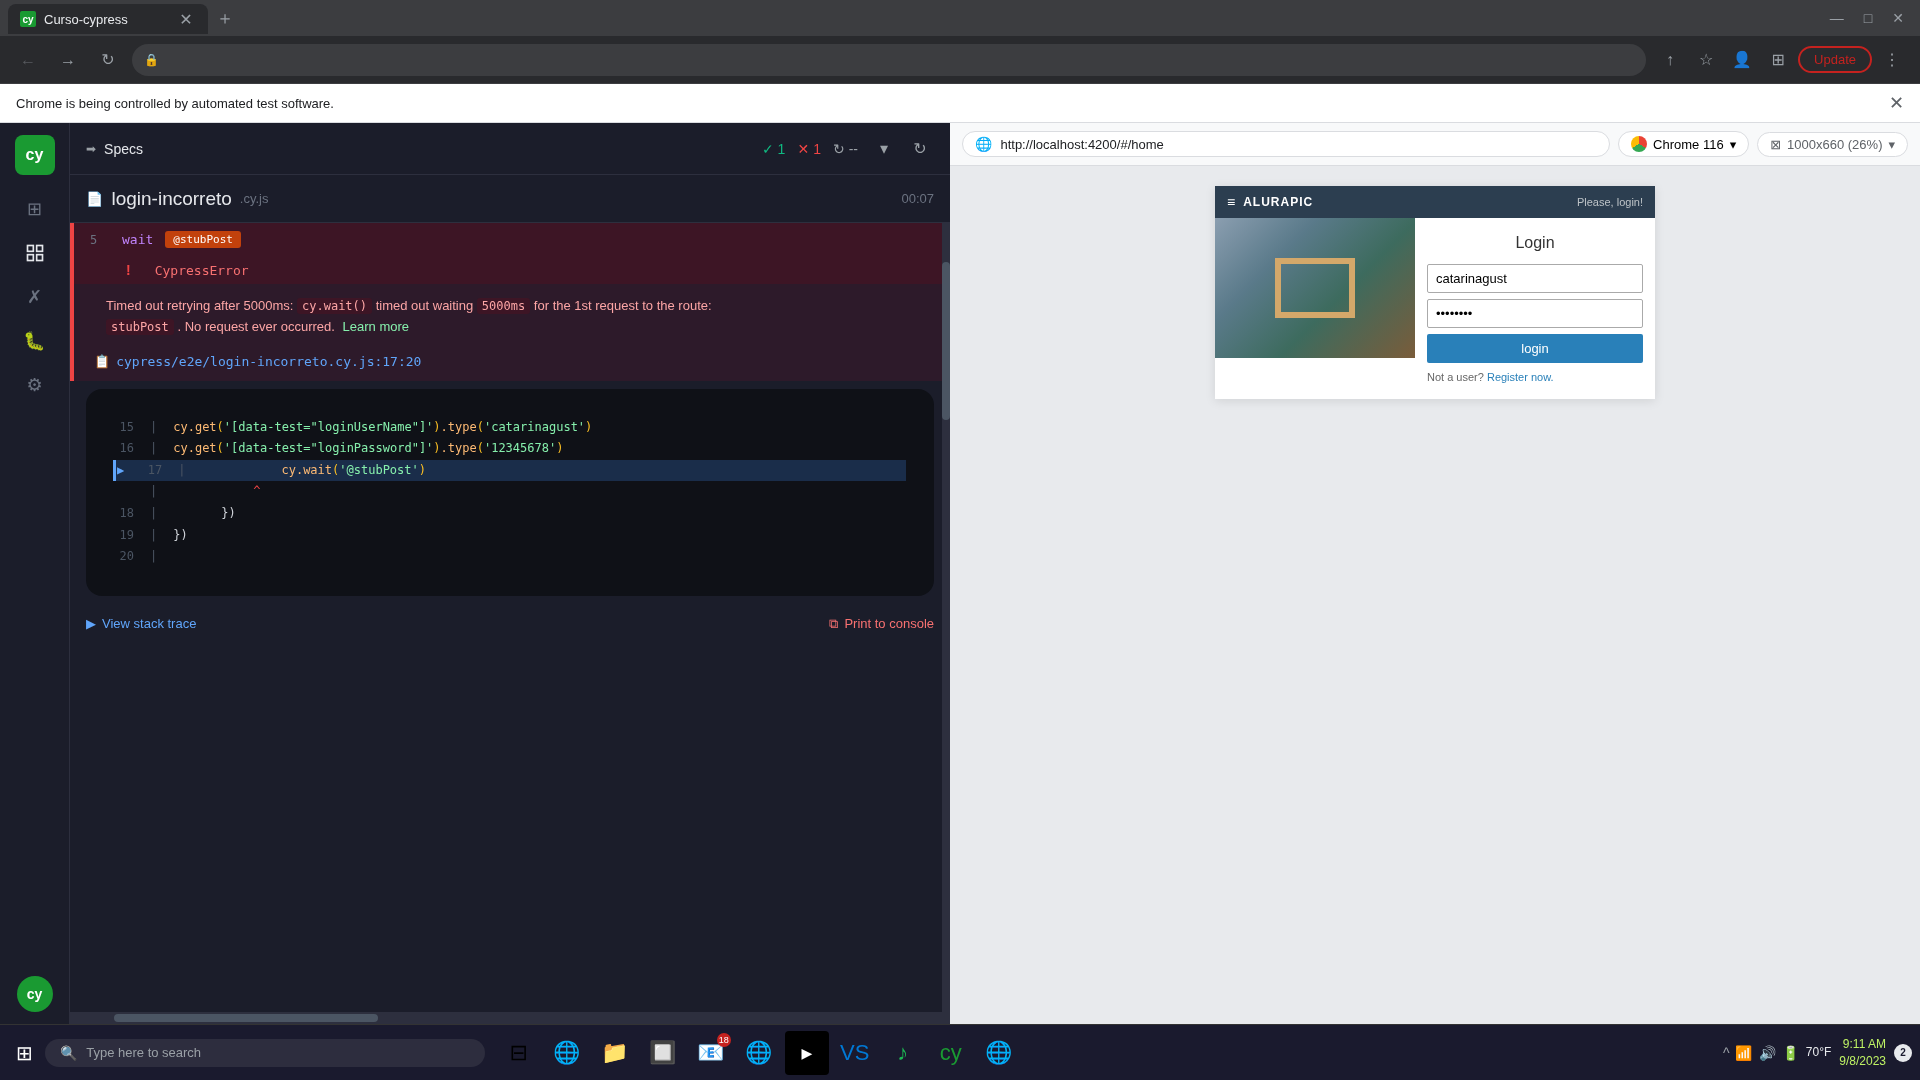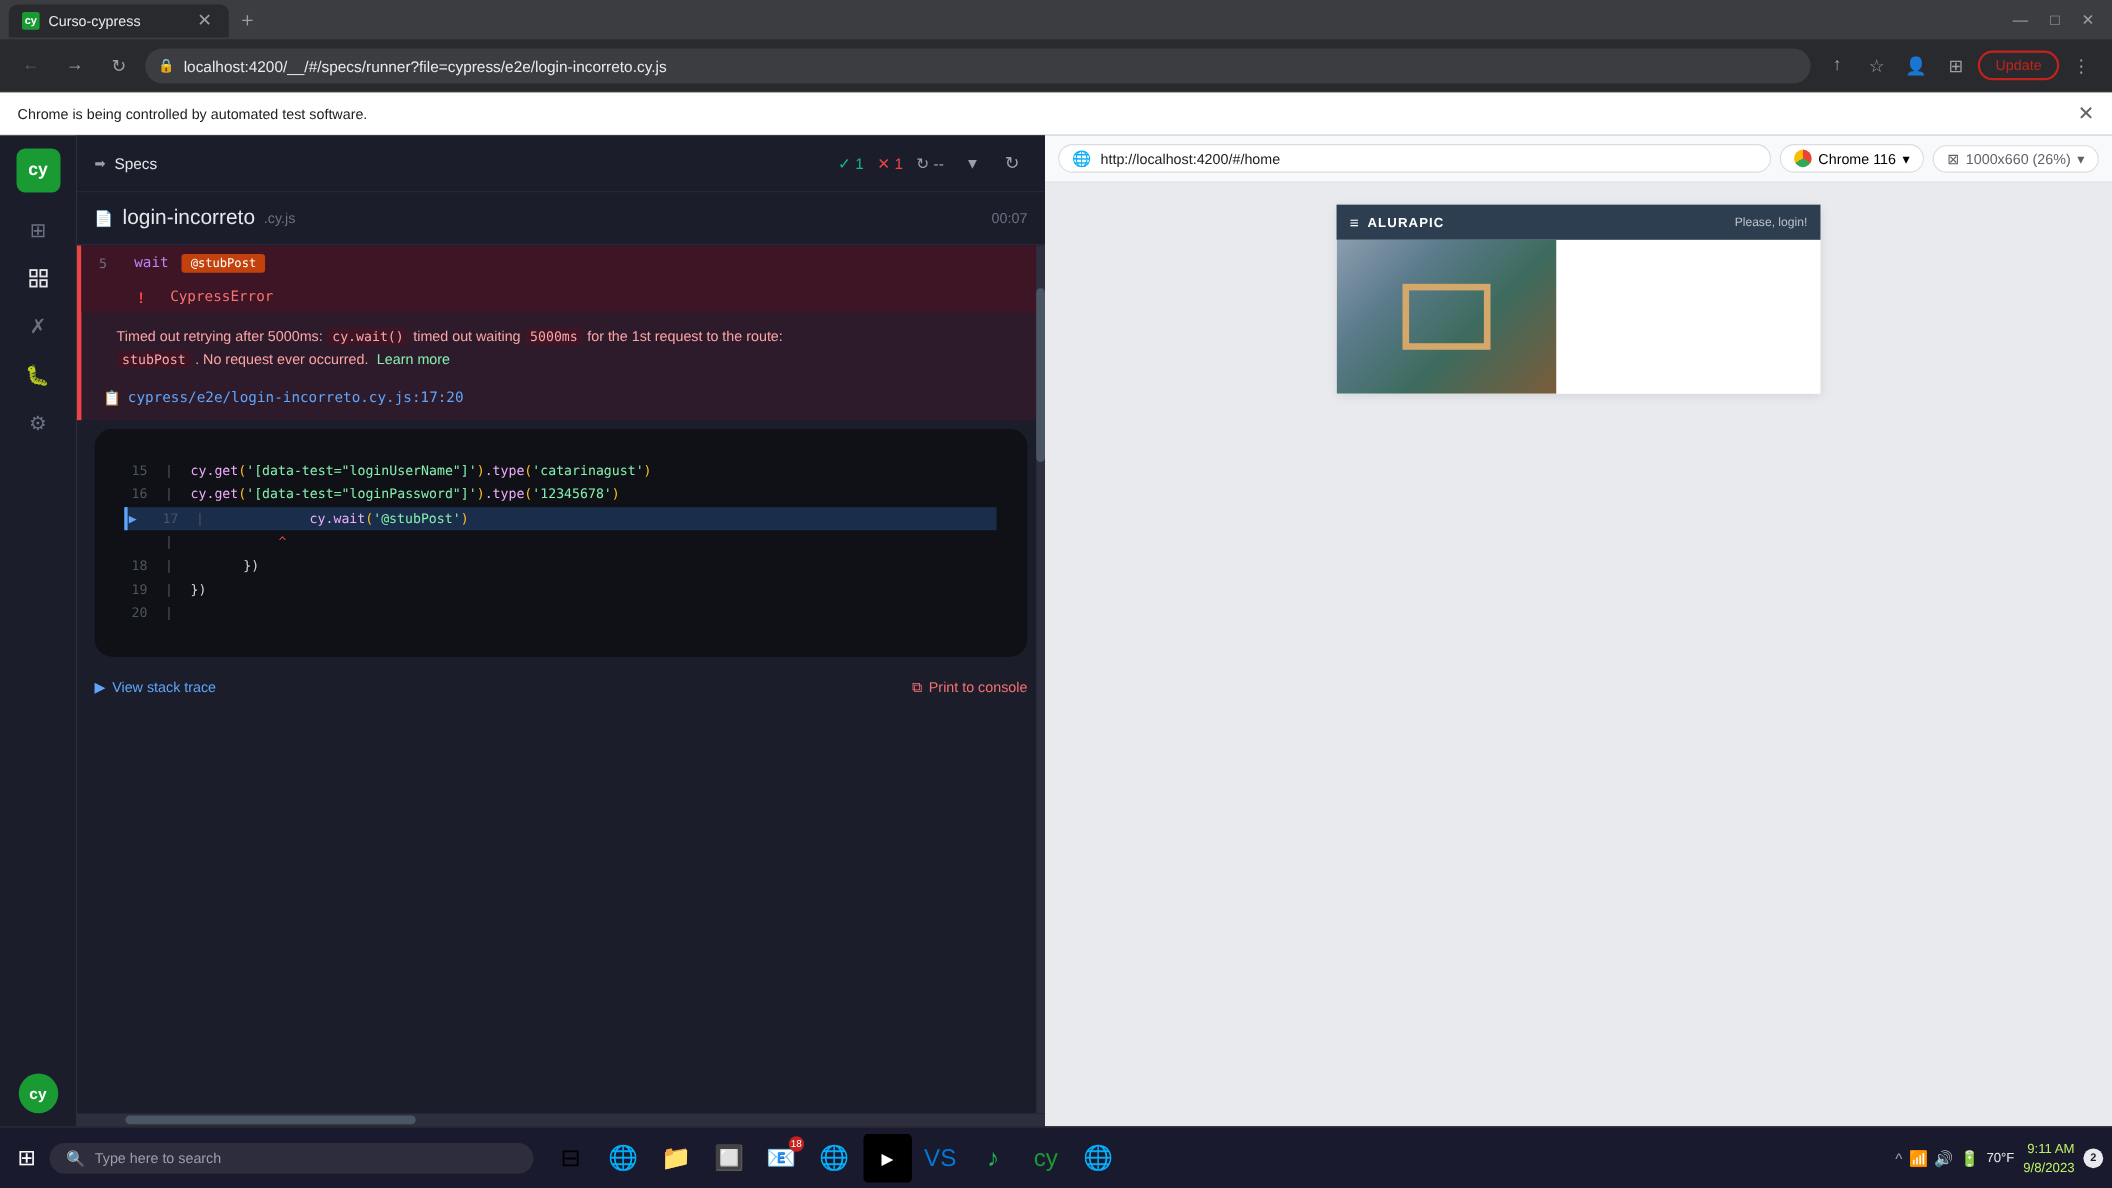--- a/index.html
+++ b/index.html
@@ -83,21 +83,21 @@
     .error-link a { color: #60a5fa; text-decoration: none; font-family: monospace; font-size: 13px; display: flex; align-items: center; gap: 6px; }
 
     
     .code-block { background: #0f1117; margin: 8px 16px; border-radius: 16px; padding: 28px; }
     .code-line { display: flex; align-items: flex-start; gap: 16px; font-family: monospace; font-size: 12px; color: #9aa0a6; line-height: 1.8; }
     .code-line.active { background: #1a2d4a; }
     .code-ln { color: #4b5563; min-width: 20px; text-align: right; }
     .code-pipe { color: #4b5563; }
     .code-text { color: #d1d5db; }
     .code-text .str { color: #86efac; }
-    .code-text .fn { color: #f0abfc; }
+    .code-text .fn { color: #fdba74; }
     .code-text .bracket { color: #fbbf24; }
     .code-caret { color: #ef4444; font-size: 12px; margin-left: 120px; }
     .code-arrow { color: #60a5fa; margin-right: 4px; }
 
     
     .error-footer { padding: 12px 16px; display: flex; align-items: center; justify-content: space-between; }
     .view-stack { color: #60a5fa; font-size: 13px; cursor: pointer; display: flex; align-items: center; gap: 6px; }
     .print-console { color: #f87171; font-size: 13px; cursor: pointer; display: flex; align-items: center; gap: 6px; border: none; background: none; }
 
     
@@ -170,21 +170,20 @@
       <div class="win-ctrl">✕</div>
     </div>
   </div>
 
   <div class="toolbar">
     <div class="nav-btn disabled">←</div>
     <div class="nav-btn">→</div>
     <div class="nav-btn">↻</div>
     <div class="url-bar">
       <span class="url-lock">🔒</span>
-      <span class="url-text">localhost:4200/__/#/specs/runner?file=cypress/e2e/login-incorreto.cy.js</span>
     </div>
     <div class="toolbar-actions">
       <div class="toolbar-icon-btn">↑</div>
       <div class="toolbar-icon-btn">☆</div>
       <div class="toolbar-icon-btn">👤</div>
       <div class="toolbar-icon-btn">⊞</div>
       <button class="update-btn">Update</button>
       <div class="toolbar-icon-btn">⋮</div>
     </div>
   </div>
@@ -380,20 +379,30 @@
           </div>
 
           <div class="login-body">
 
             <div class="login-image">
               <div class="login-image-placeholder">
                 <div class="frame-overlay"></div>
               </div>
             </div>
 
+            <div class="login-form-area">
+              <div class="login-title">Login</div>
+              <input class="login-input has-value" type="text" value="catarinagust" style="">
+              <input class="login-input has-value" type="password" value="12345678" style="">
+              <button class="login-btn">login</button>
+              <div class="login-register">
+                <span>Not a user?</span>
+                <a href="#">Register now.</a>
+              </div>
+            </div>
           </div>
         </div>
       </div>
     </div>
   </div>
 
   <div class="taskbar">
     <button class="taskbar-start">⊞</button>
     <div class="taskbar-search">
       <span class="taskbar-search-icon">🔍</span>

